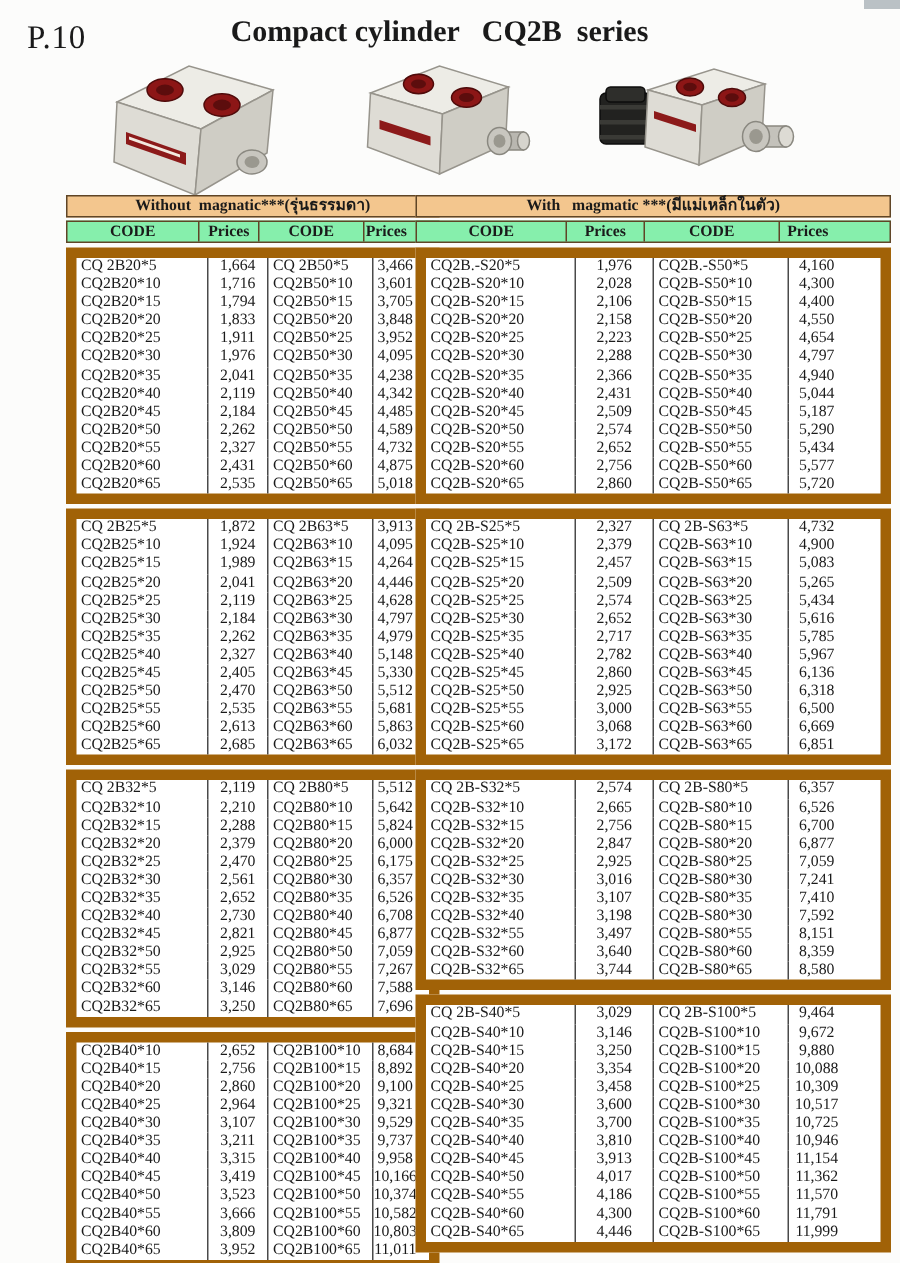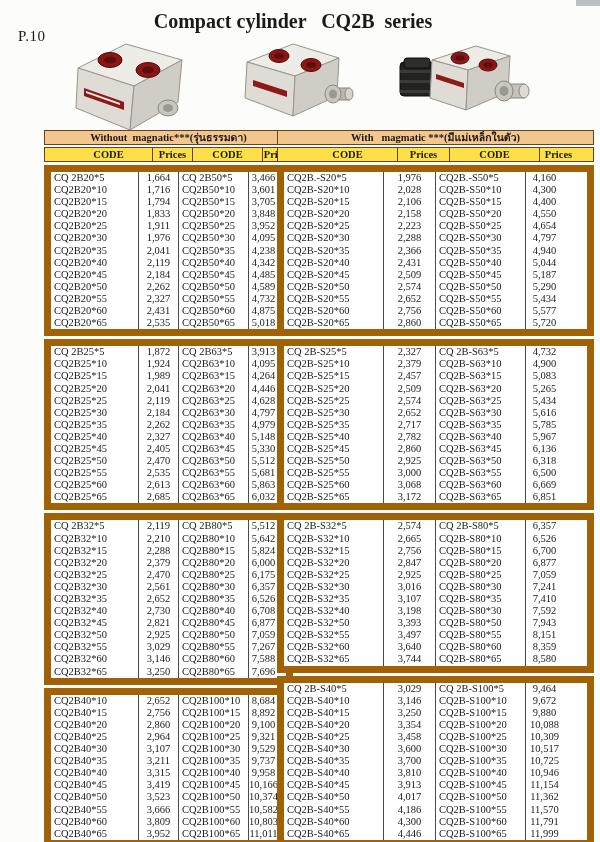--- a/index.html
+++ b/index.html
@@ -8,22 +8,22 @@
     background:#fcfcfb;
     font-family:"Liberation Serif","DejaVu Serif",serif;
     color:#1a1a1a;
     overflow:hidden;
   }
   .corner-artifact{
     position:absolute;top:0;right:0;width:24px;height:6px;
     background:#a9b2b8;opacity:.8;
   }
   .page-number{
-    position:absolute;left:18px;top:28px;
-    font-size:15px;letter-spacing:.5px;
+    position:absolute;left:18px;top:12px;
+    font-size:22px;letter-spacing:.5px;
   }
   .page-title{
     position:absolute;left:0;right:14px;top:10px;margin:0;
     text-align:center;font-size:20px;font-weight:bold;
     white-space:pre;
   }
   .products{
     position:absolute;left:62px;top:36px;width:470px;height:92px;
     display:flex;align-items:flex-start;justify-content:space-between;
   }
@@ -32,21 +32,21 @@
   .price-table{position:absolute;top:130px;}
   .table-left{left:44px;width:249px;}
   .table-right{left:277px;width:317px;}
   .t-title{
     height:13px;line-height:13px;text-align:center;
     background:#f3c68e;border:1px solid #5f4526;
     font-weight:bold;font-size:10.5px;white-space:pre;
   }
   .t-head{
     display:flex;margin-top:2px;
-    background:#fde047;border:1px solid #5f4526;padding-left:20px;
+    background:#86efac;border:1px solid #5f4526;
   }
   .hcell{
     height:13px;line-height:13px;text-align:center;
     font-weight:bold;font-size:10.5px;
     border-right:1px solid #5f4526;box-sizing:border-box;
     flex:0 0 auto;
   }
   .hcell:last-child{border-right:none;}
   .block{
     margin-top:3px;border:7px solid #a16207;background:#ffffff;
@@ -674,26 +674,20 @@
           <div class="cell code">CQ2B-S80*35</div>
           <div class="cell price">7,410</div>
         </div>
         <div class="row">
           <div class="cell code">CQ2B-S32*40</div>
           <div class="cell price">3,198</div>
           <div class="cell code">CQ2B-S80*30</div>
           <div class="cell price">7,592</div>
         </div>
         <div class="row">
-          <div class="cell code">CQ2B-S32*50</div>
-          <div class="cell price">3,393</div>
-          <div class="cell code">CQ2B-S80*50</div>
-          <div class="cell price">7,943</div>
-        </div>
-        <div class="row">
           <div class="cell code">CQ2B-S32*55</div>
           <div class="cell price">3,497</div>
           <div class="cell code">CQ2B-S80*55</div>
           <div class="cell price">8,151</div>
         </div>
         <div class="row">
           <div class="cell code">CQ2B-S32*60</div>
           <div class="cell price">3,640</div>
           <div class="cell code">CQ2B-S80*60</div>
           <div class="cell price">8,359</div>

